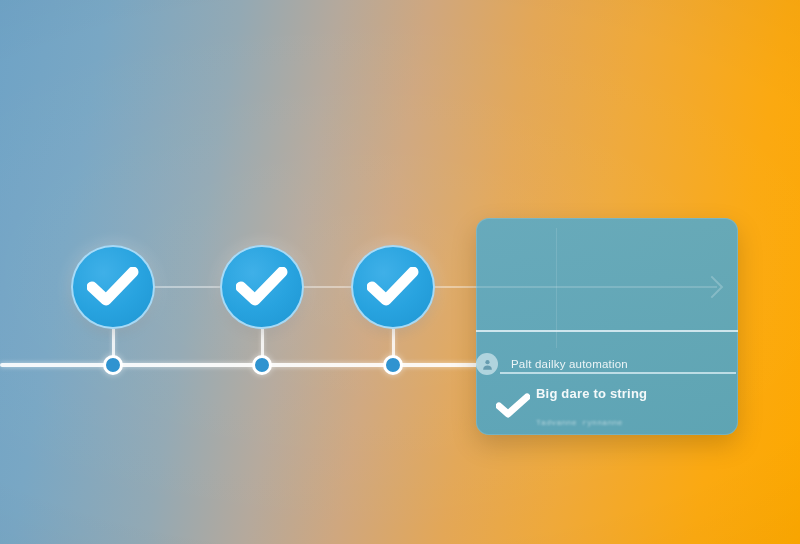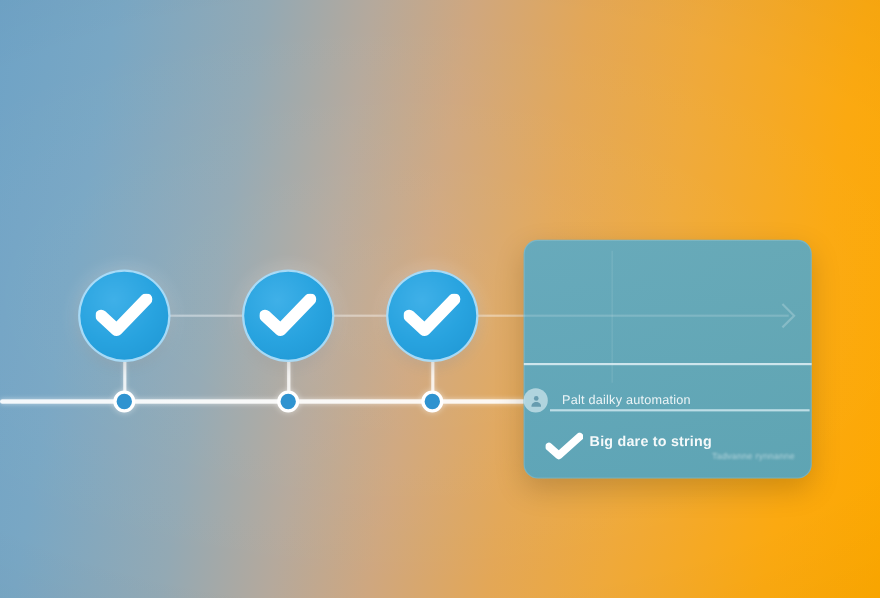--- a/index.html
+++ b/index.html
@@ -195,21 +195,21 @@
   .big-check-glyph {
     width: 46px;
     flex: 0 0 auto;
     display: flex;
     align-items: center;
     justify-content: center;
   }
 
   .row-text-block {
     display: flex;
-    flex-direction: row;
+    flex-direction: column;
     justify-content: center;
   }
 
   .row-one-label {
     margin-left: 13px;
     font-size: 11.5px;
     color: rgba(255,255,255,0.88);
     letter-spacing: 0.2px;
     filter: blur(0.45px);
     white-space: nowrap;
@@ -223,20 +223,21 @@
     filter: blur(0.4px);
     white-space: nowrap;
   }
   .row-two-sub {
     margin-top: 17px;
     font-size: 8px;
     color: rgba(255,255,255,0.52);
     letter-spacing: 0.3px;
     filter: blur(0.8px);
     white-space: nowrap;
+    font-family: Liberation Mono, monospace;
   }
 </style>
 </head>
 <body>
 
 <div id="stage">
 
   <div class="vignette"></div>
 
   <div class="upper-connector"></div>

